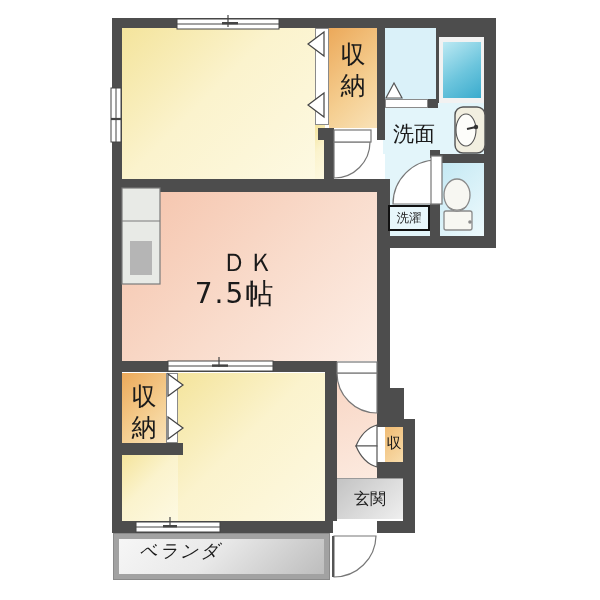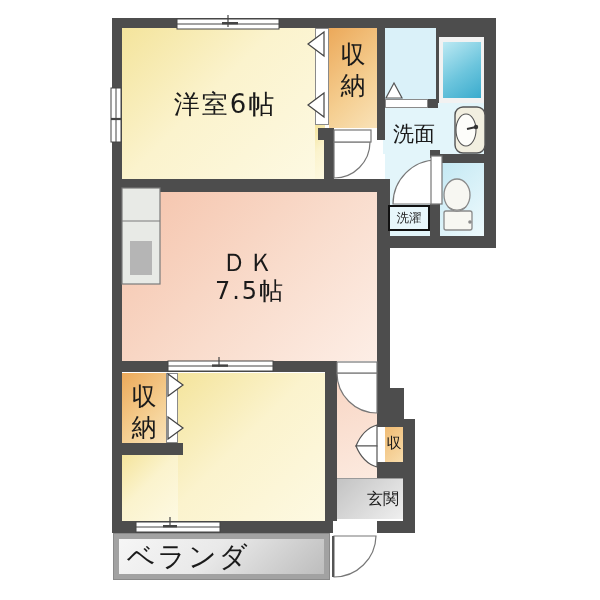--- a/index.html
+++ b/index.html
@@ -172,31 +172,30 @@
     </g>
 
     <g>
       <rect x="444" y="211" width="28" height="19" rx="2" fill="#f7f7f2" stroke="#8a8a8a" stroke-width="1.3"></rect>
       <ellipse cx="457" cy="195" rx="13" ry="16" fill="#f7f7f2" stroke="#8a8a8a" stroke-width="1.3"></ellipse>
       <path d="M448,207 Q457,213 466,207" fill="none" stroke="#8a8a8a" stroke-width="1.1"></path>
       <circle cx="470" cy="222" r="1.8" fill="#8a8a8a"></circle>
     </g>
   </svg>
 
-  <div class="label center" style="left:145px;top:90px;width:160px;font-size:26px;letter-spacing:2px;">洋室6帖</div>
 
   <div class="label vtext" style="left:339px;top:40px;width:28px;font-size:25px;">収納</div>
 
   <div class="label center" style="left:169px;top:249px;width:160px;font-size:25px;letter-spacing:2px;">ＤＫ</div>
 
   <div class="label center" style="left:384px;top:122px;width:60px;font-size:21px;">洗面</div>
-  <div class="label center" style="left:170px;top:278px;width:160px;font-size:24px;letter-spacing:2px;">7.5帖</div>
+  <div class="label center" style="left:155px;top:278px;width:160px;font-size:28px;letter-spacing:2px;">7.5帖</div>
 
   <div class="label vtext" style="left:130px;top:382px;width:28px;font-size:25px;">収納</div>
 
 
   <div class="label center" style="left:383px;top:435px;width:22px;font-size:15px;">収</div>
 
-  <div class="label center" style="left:337px;top:490px;width:66px;font-size:16px;margin-left:13px;">玄関</div>
-
-  <div class="label center" style="left:88px;top:541px;width:200px;font-size:28px;letter-spacing:2px;">ベランダ</div>
+  <div class="label center" style="left:337px;top:490px;width:66px;font-size:16px;">玄関</div>
+
+  <div class="label center" style="left:80px;top:541px;width:200px;font-size:18px;letter-spacing:2px;font-style:italic;">ベランダ</div>
 
 </div>
 
 </body></html>

